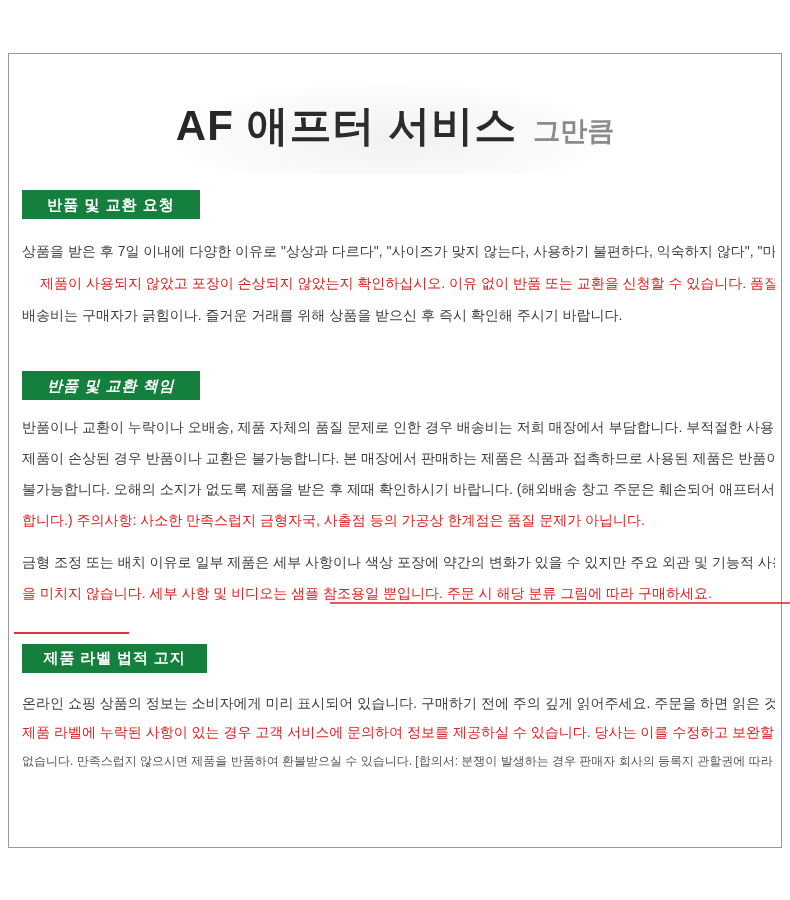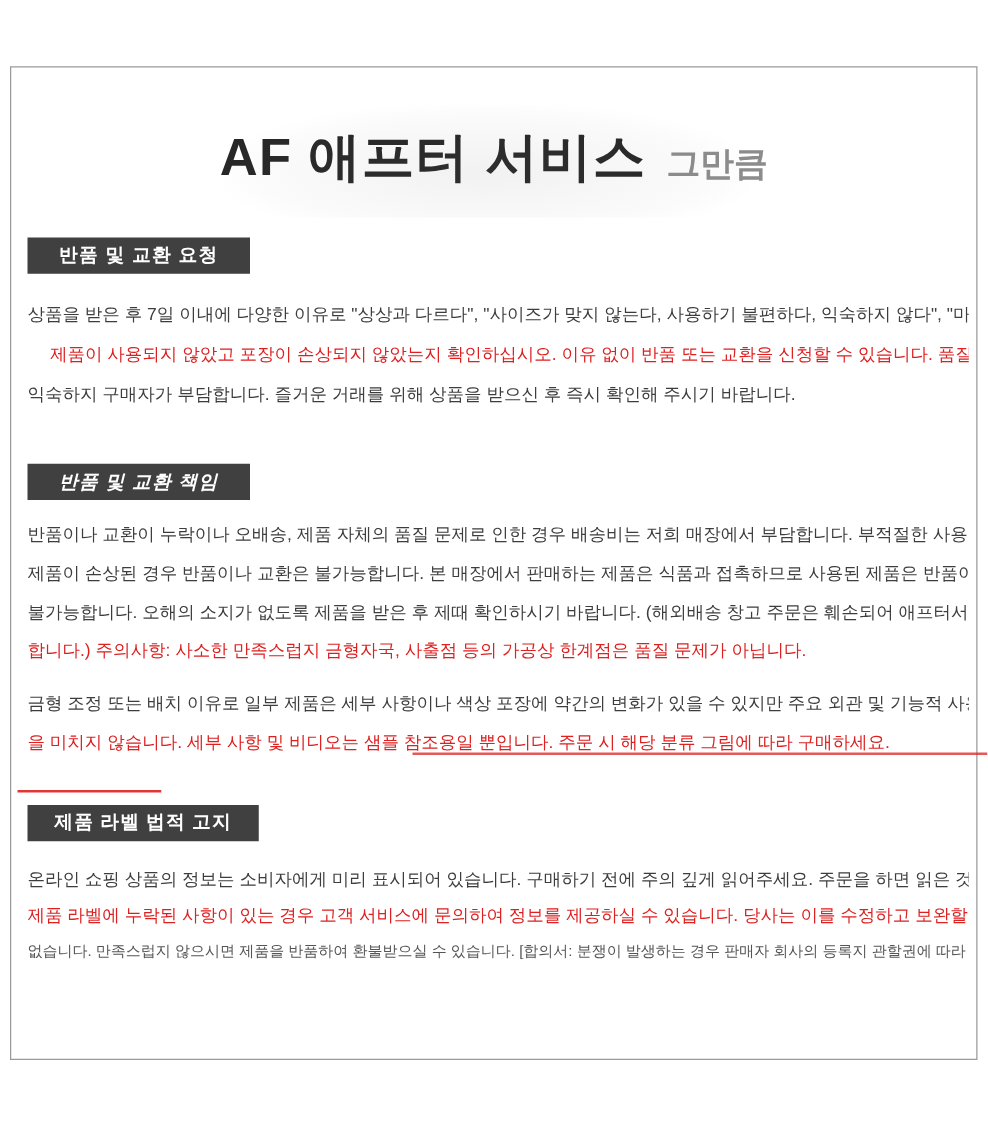--- a/index.html
+++ b/index.html
@@ -58,21 +58,21 @@
     margin-left: 16px;
     vertical-align: baseline;
   }
   
   .sec-header {
     display: block;
     margin-left: 13px;
     width: 178px;
     height: 29px;
     line-height: 29px;
-    background: #404040;
+    background: #15803d;
     color: #ffffff;
     font-size: 15px;
     font-weight: bold;
     text-align: center;
     letter-spacing: 1px;
     box-sizing: border-box;
   }
   .sec-header.wide { width: 185px; font-family: Liberation Serif, serif; }
   .mt-h1 { margin-top: 28px; }
   .mt-h2 { margin-top: 40px; font-style: italic; }
@@ -133,21 +133,21 @@
       <div class="watermark-smudge"></div>
       <span class="title-main">AF 애프터 서비스</span><span class="title-sub">그만큼</span>
     </div>
 
     <div class="sec-header mt-h1">
       <span>반품 및 교환 요청</span>
     </div>
     <div class="para mt-p1">
       <p class="body-line">상품을 받은 후 7일 이내에 다양한 이유로 "상상과 다르다", "사이즈가 맞지 않는다, 사용하기 불편하다, 익숙하지 않다", "마음에 들지 않는다"...</p>
       <p class="body-line red indent-1">제품이 사용되지 않았고 포장이 손상되지 않았는지 확인하십시오. 이유 없이 반품 또는 교환을 신청할 수 있습니다. 품질 문제가 아닌 경우</p>
-      <p class="body-line">익숙하지 구매자가 부담합니다. 즐거운 거래를 위해 상품을 받으신 후 즉시 확인해 주시기 바랍니다.</p>
+      <p class="body-line">배송비는 구매자가 긁힘이나. 즐거운 거래를 위해 상품을 받으신 후 즉시 확인해 주시기 바랍니다.</p>
     </div>
 
     <div class="sec-header mt-h2">
       <span>반품 및 교환 책임</span>
     </div>
     <div class="para mt-p2">
       <p class="body-line lh-31">반품이나 교환이 누락이나 오배송, 제품 자체의 품질 문제로 인한 경우 배송비는 저희 매장에서 부담합니다. 부적절한 사용으로 인해</p>
       <p class="body-line lh-31">제품이 손상된 경우 반품이나 교환은 불가능합니다. 본 매장에서 판매하는 제품은 식품과 접촉하므로 사용된 제품은 반품이나 교환이</p>
       <p class="body-line lh-31">불가능합니다. 오해의 소지가 없도록 제품을 받은 후 제때 확인하시기 바랍니다. (해외배송 창고 주문은 훼손되어 애프터서비스가 불가능</p>
       <p class="body-line lh-31 red">합니다.) 주의사항: 사소한 만족스럽지 금형자국, 사출점 등의 가공상 한계점은 품질 문제가 아닙니다.</p>

